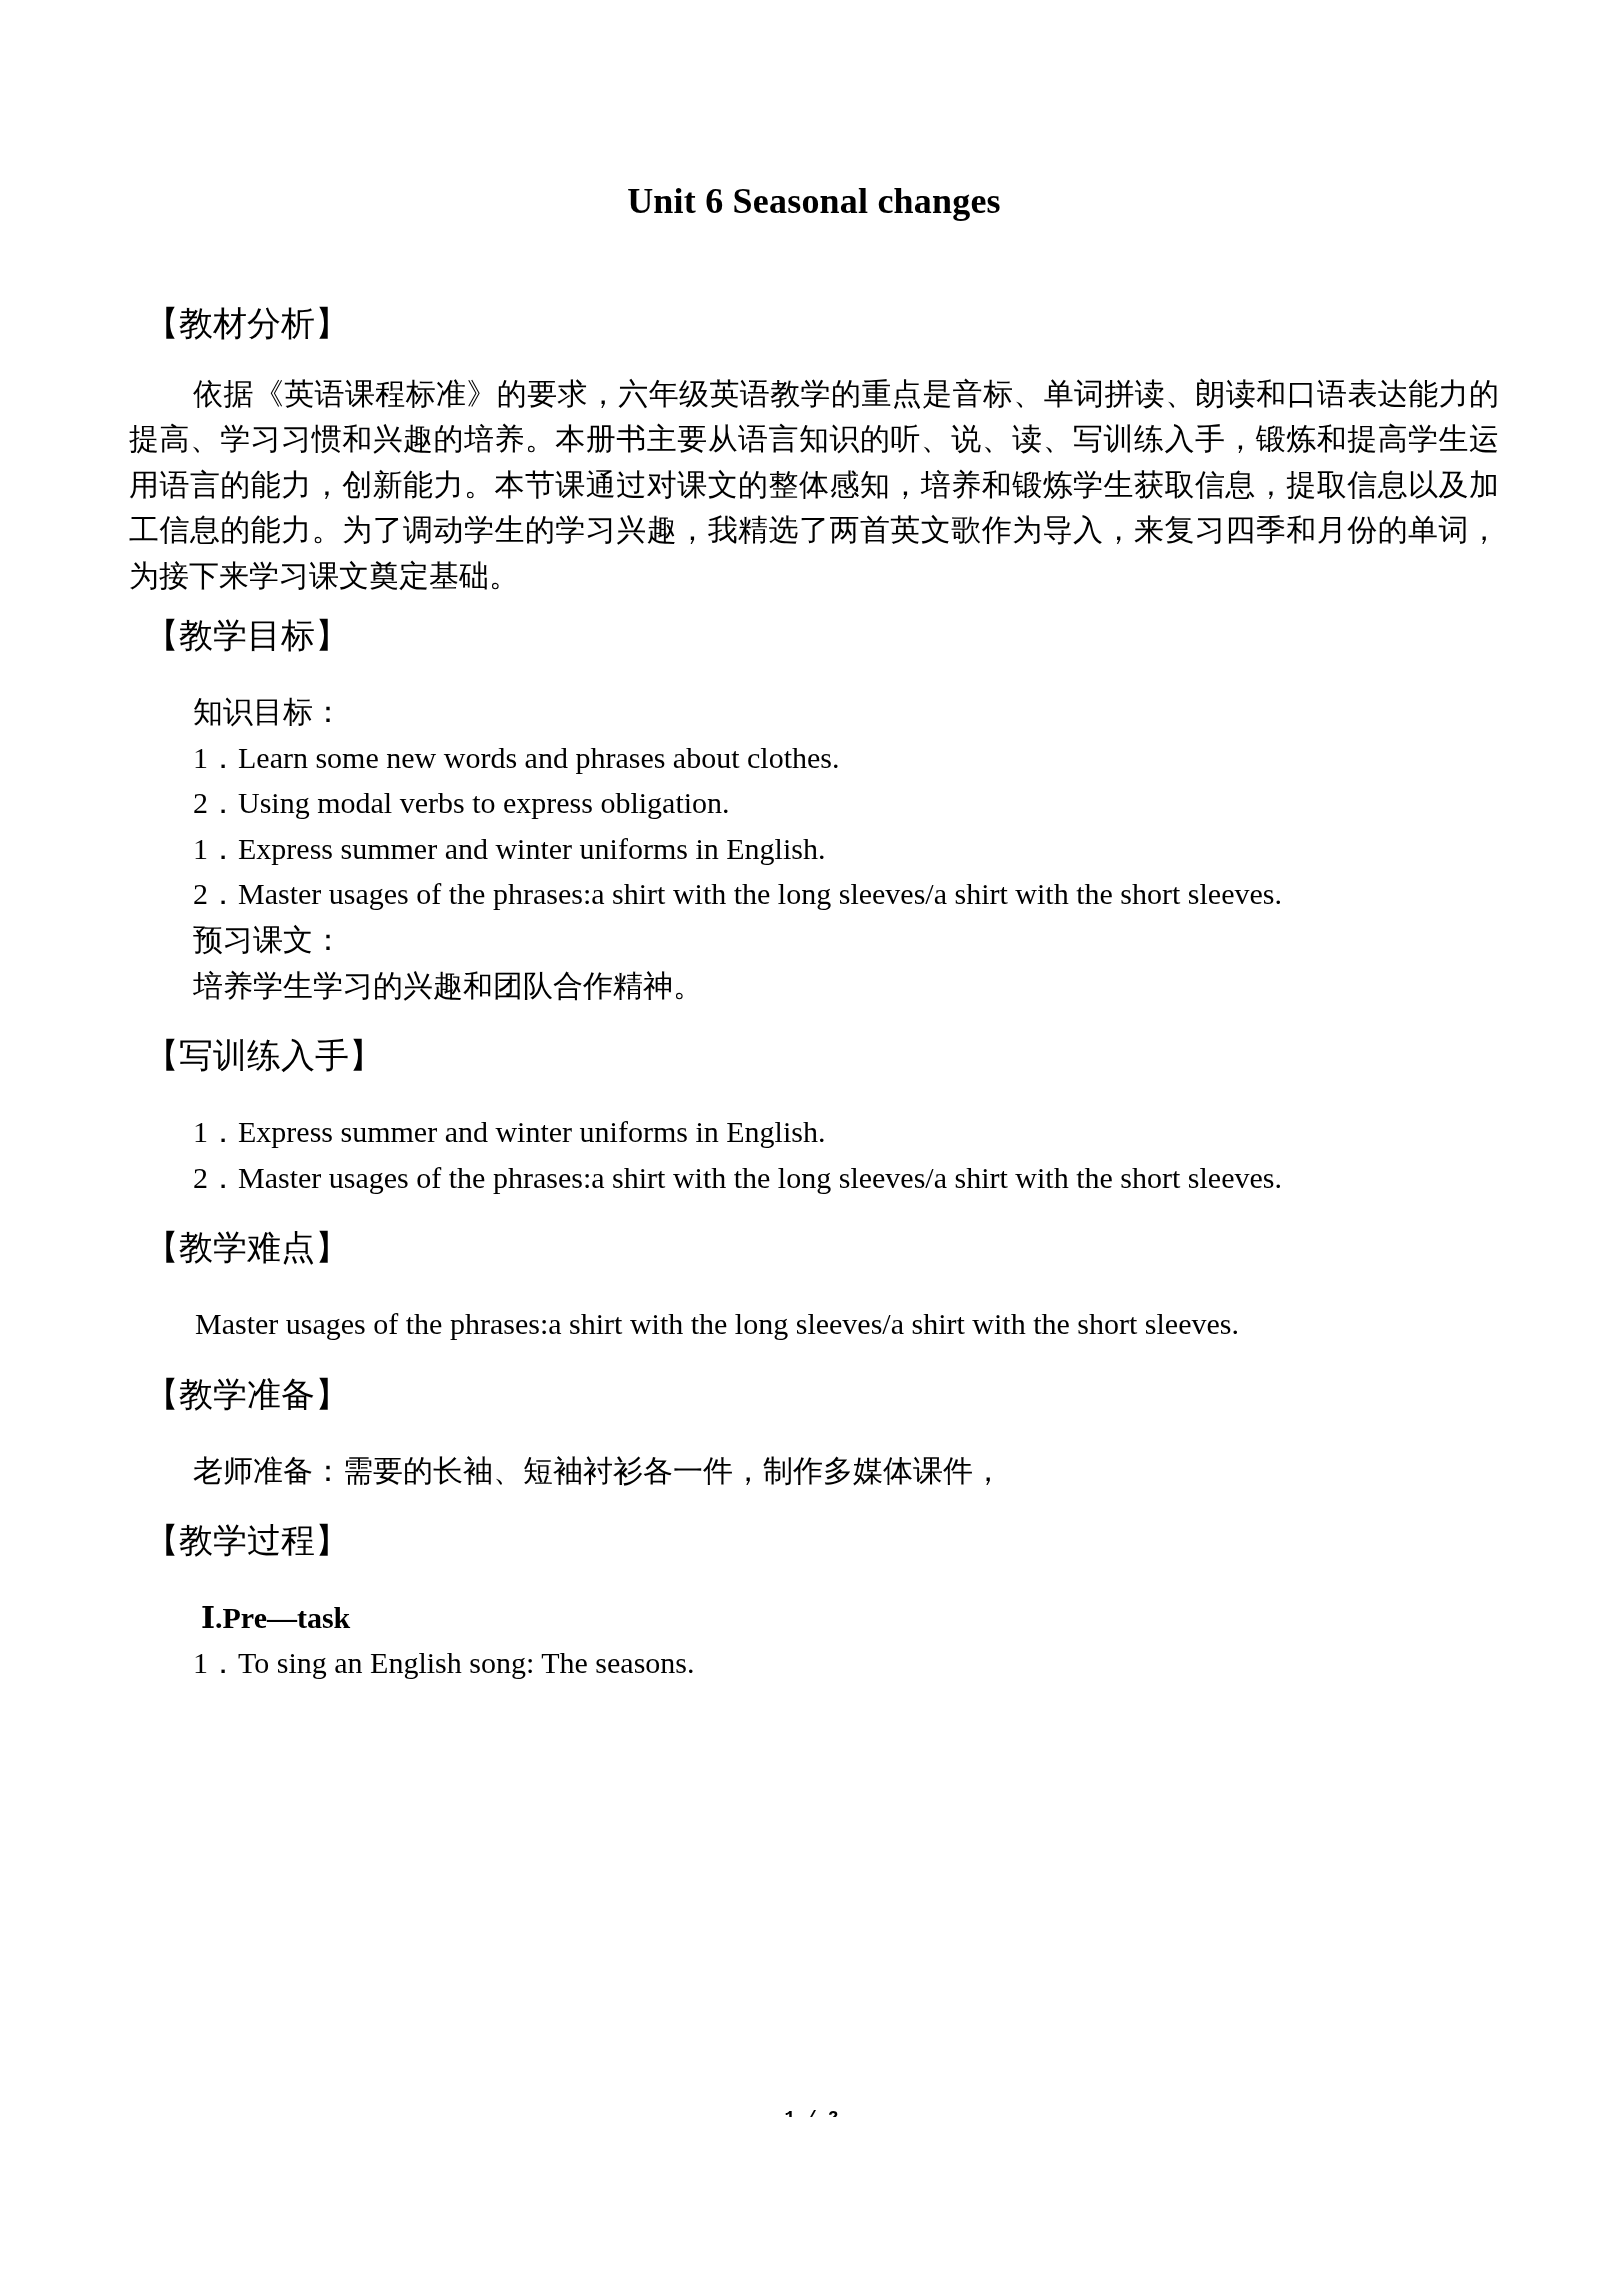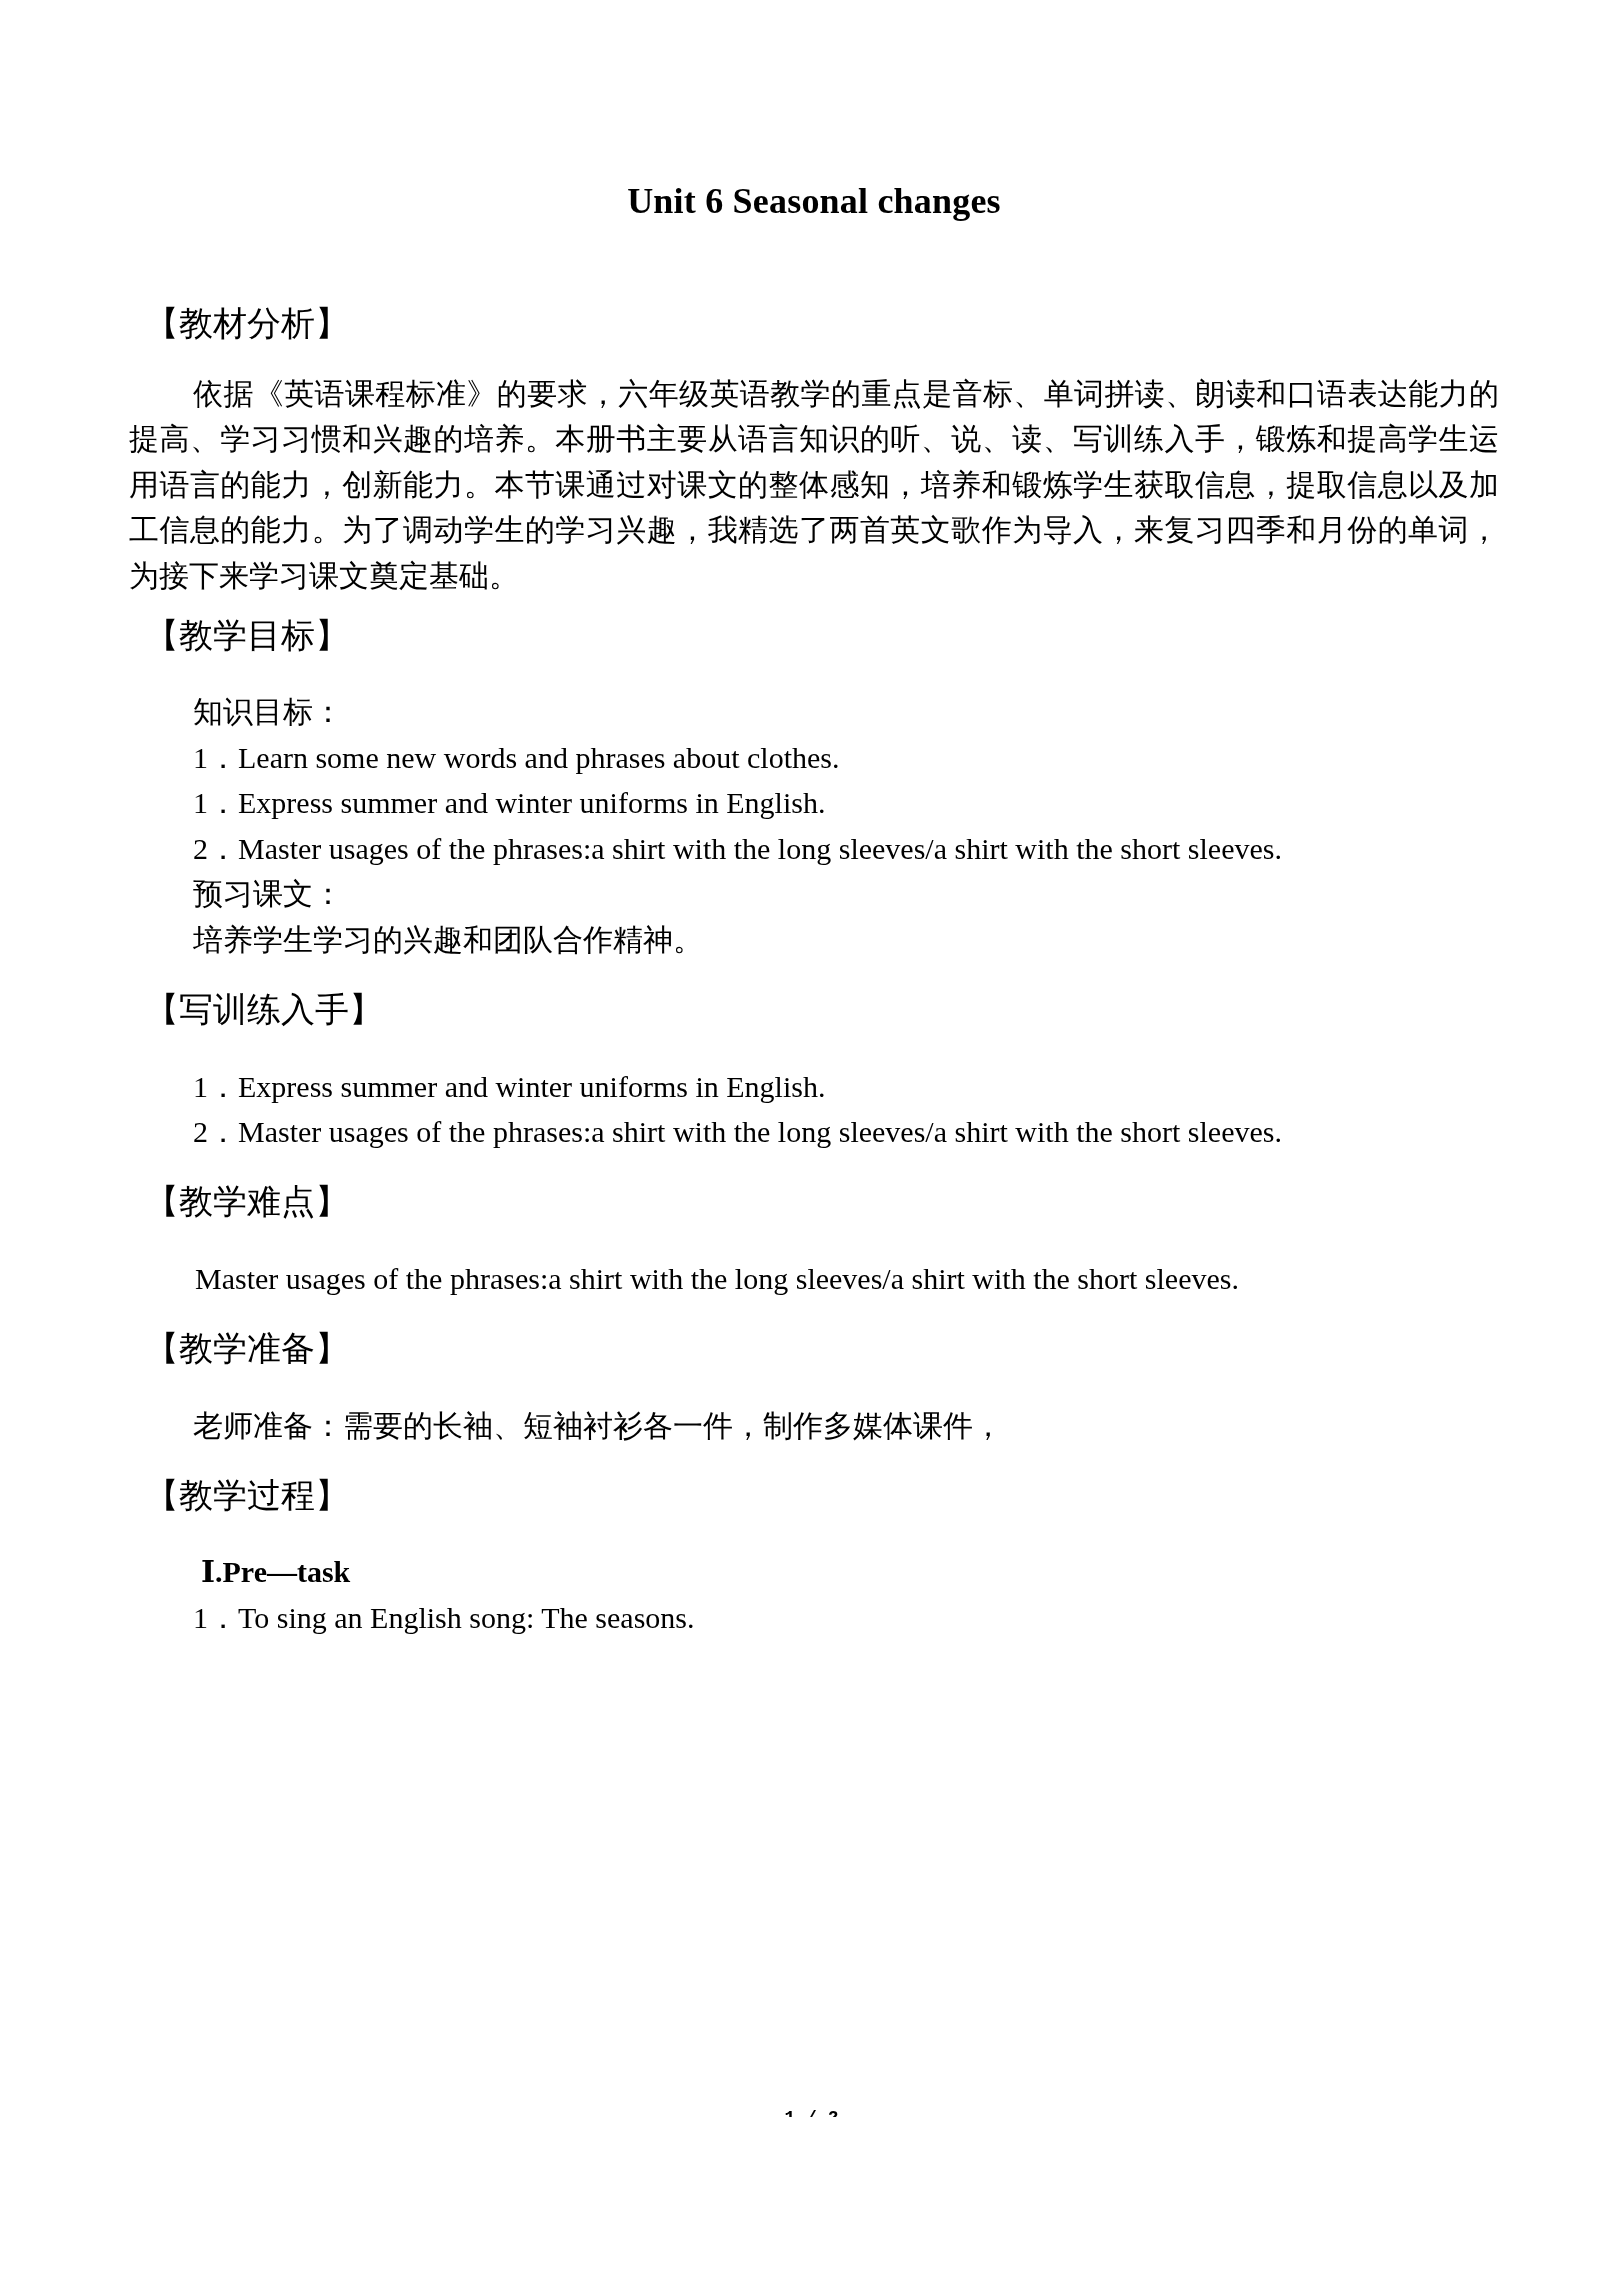--- a/index.html
+++ b/index.html
@@ -120,20 +120,21 @@
     <div class="gap-m"></div>
 
     <div class="section-heading">【教材分析】</div>
     <div class="gap-xs"></div>
     <p class="body-para indent-2">依据《英语课程标准》的要求，六年级英语教学的重点是音标、单词拼读、朗读和口语表达能力的提高、学习习惯和兴趣的培养。本册书主要从语言知识的听、说、读、写训练入手，锻炼和提高学生运用语言的能力，创新能力。本节课通过对课文的整体感知，培养和锻炼学生获取信息，提取信息以及加工信息的能力。为了调动学生的学习兴趣，我精选了两首英文歌作为导入，来复习四季和月份的单词，为接下来学习课文奠定基础。</p>
 
     <div class="section-heading">【教学目标】</div>
     <div class="gap-s"></div>
     <div class="sub-line">知识目标：</div>
     <div class="list-line">1．Learn some new words and phrases about clothes.</div>
+    <div class="list-line">2．Using modal verbs to express obligation.</div>
     <div class="list-line">1．Express summer and winter uniforms in English.</div>
     <div class="list-line">2．Master usages of the phrases:a shirt with the long sleeves/a shirt with the short sleeves.</div>
     <div class="sub-line">预习课文：</div>
     <div class="sub-line">培养学生学习的兴趣和团队合作精神。</div>
 
     <div class="gap-xs"></div>
 
     <div class="section-heading">【写训练入手】</div>
     <div class="gap-s"></div>
     <div class="list-line">1．Express summer and winter uniforms in English.</div>

